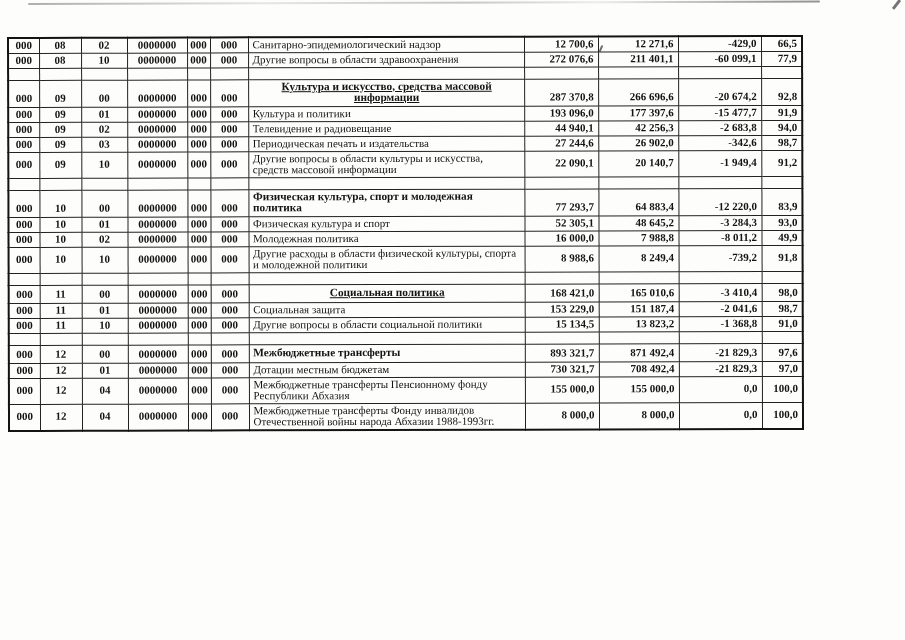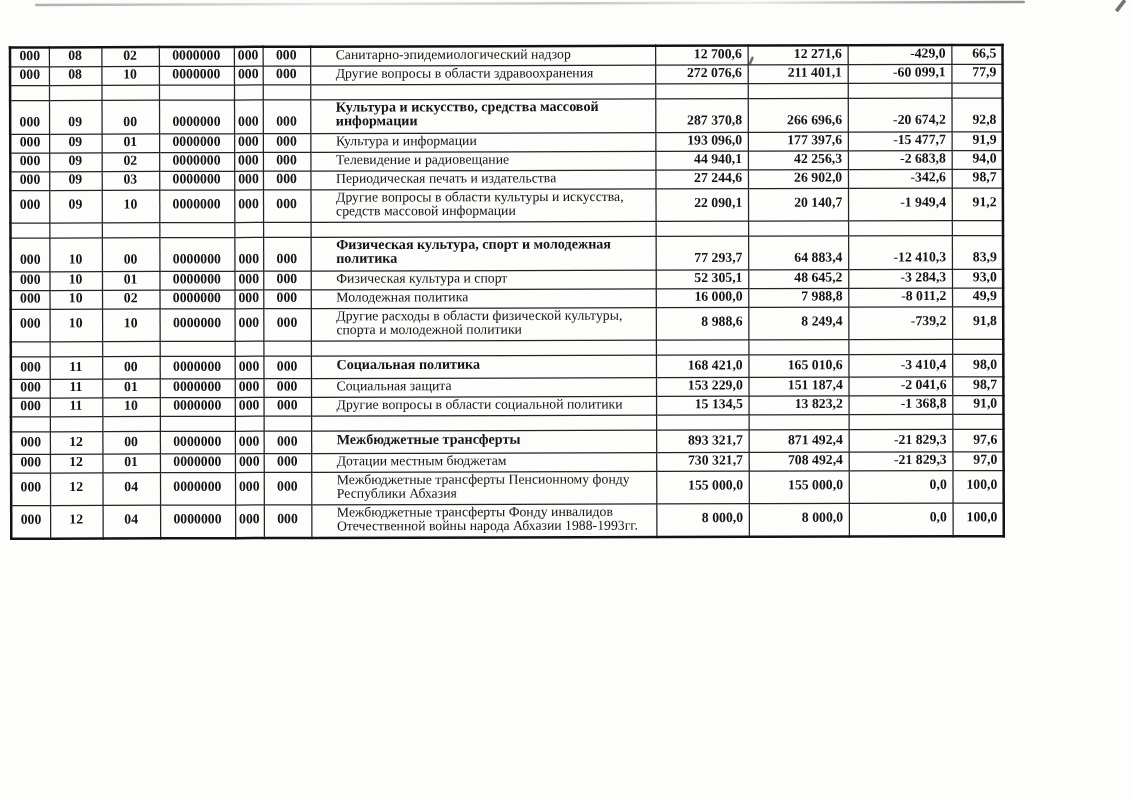--- a/index.html
+++ b/index.html
@@ -79,25 +79,25 @@
     word-wrap: break-word;
   }
   td.code {
     text-align: center;
     font-weight: bold;
     font-size: 11px;
     padding: 1px 0;
   }
   td.name {
     text-align: left;
-    padding-left: 20px;
+    padding-left: 4px;
     padding-right: 3px;
     margin-top: 28px;
   }
-  td.name.center { text-align: left; }
+  td.name.center { text-align: center; text-decoration: underline; }
   td.name.bold { font-weight: bold; font-size: 11.3px; }
   td.val {
     text-align: right;
     font-weight: bold;
     padding-right: 4px;
     white-space: nowrap;
   }
   tr.row-data    { height: 15px; }
   tr.row-empty   { height: 12px; }
   tr.row-section { height: 18px; }
@@ -190,21 +190,21 @@
         <td class="val">-20 674,2</td>
         <td class="val">92,8</td>
       </tr>
       <tr class="row-data">
         <td class="code">000</td>
         <td class="code">09</td>
         <td class="code">01</td>
         <td class="code">0000000</td>
         <td class="code">000</td>
         <td class="code">000</td>
-        <td class="name">Культура и информации</td>
+        <td class="name">Культура и политики</td>
         <td class="val">193 096,0</td>
         <td class="val">177 397,6</td>
         <td class="val">-15 477,7</td>
         <td class="val">91,9</td>
       </tr>
       <tr class="row-data">
         <td class="code">000</td>
         <td class="code">09</td>
         <td class="code">02</td>
         <td class="code">0000000</td>
@@ -258,21 +258,21 @@
       <tr class="row-section">
         <td class="code">000</td>
         <td class="code">10</td>
         <td class="code">00</td>
         <td class="code">0000000</td>
         <td class="code">000</td>
         <td class="code">000</td>
         <td class="name bold">Физическая культура, спорт и молодежная политика</td>
         <td class="val">77 293,7</td>
         <td class="val">64 883,4</td>
-        <td class="val">-12 410,3</td>
+        <td class="val">-12 220,0</td>
         <td class="val">83,9</td>
       </tr>
       <tr class="row-data">
         <td class="code">000</td>
         <td class="code">10</td>
         <td class="code">01</td>
         <td class="code">0000000</td>
         <td class="code">000</td>
         <td class="code">000</td>
         <td class="name">Физическая культура и спорт</td>

